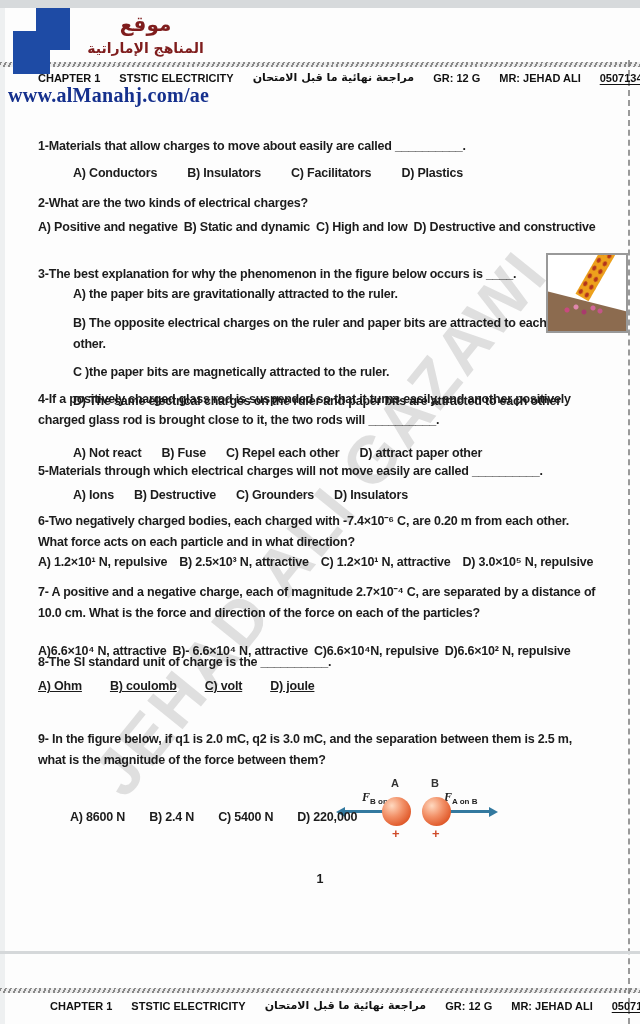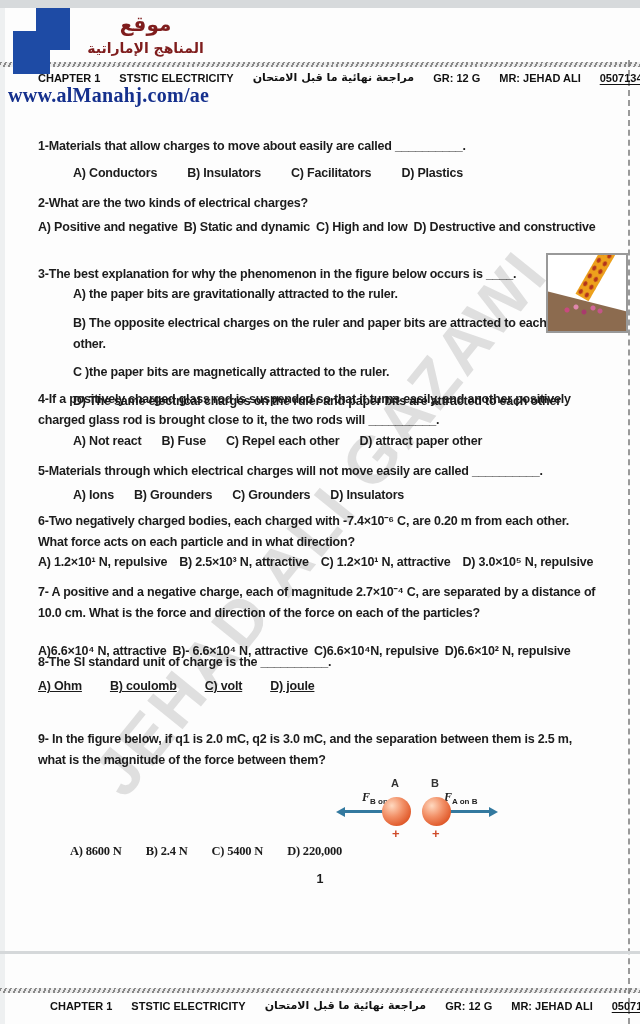--- a/index.html
+++ b/index.html
@@ -38,26 +38,26 @@
   .q.narrow{width:495px;}
   .opts{position:absolute;left:38px;display:flex;font-size:12.5px;font-weight:600;
         letter-spacing:-.2px;white-space:nowrap;z-index:2;}
   .opts.ind{left:73px;} .opts.ind2{left:70px;}
   .g10{gap:6px;} .g12{gap:12px;} .g20{gap:20px;} .g24{gap:24px;} .g28{gap:28px;text-decoration:underline;} .g30{gap:30px;}
   .opts-v{position:absolute;left:73px;width:500px;display:flex;flex-direction:column;gap:7.5px;
           font-size:12.5px;font-weight:600;line-height:21px;letter-spacing:-.2px;z-index:2;}
   .pos-q1{top:136px;} .pos-o1{top:166px;}
   .pos-q2{top:193px;} .pos-o2{top:220px;}
   .pos-q3{top:256px;margin-top:8px;} .pos-o3{top:284px;}
-  .pos-q4{top:389px;} .pos-o4{top:434px;justify-content:center;}
+  .pos-q4{top:389px;} .pos-o4{top:446px;justify-content:center;}
   .pos-q5{top:461px;} .pos-o5{top:488px;}
   .pos-q6{top:511px;} .pos-o6{top:555px;}
   .pos-q7{top:582px;} .pos-o7{top:644px;}
   .pos-q8{top:652px;} .pos-o8{top:679px;}
-  .pos-q9{top:729px;} .pos-o9{top:844px;font-family:Liberation Serif, serif;}
+  .pos-q9{top:729px;} .pos-o9{top:810px;}
   .pageno{position:absolute;top:872px;left:0;width:640px;text-align:center;font-size:12.5px;
           font-weight:600;z-index:2;}
   
   .photo{position:absolute;left:546px;top:253px;width:82px;height:80px;background:#fff;
          border:2px solid #999;box-sizing:border-box;overflow:hidden;z-index:2;}
   .photo .table{position:absolute;left:0;top:0;width:100%;height:100%;background:#8c6b4f;
                 clip-path:polygon(0 48%,100% 74%,100% 100%,0 100%);}
   .photo .ruler{position:absolute;left:40px;top:-8px;width:15px;height:54px;transform:rotate(30deg);
                 background-color:#eda11c;
                 background-image:radial-gradient(#b3341c 1.5px, transparent 2.5px);
@@ -152,21 +152,21 @@
   <div class="opts ind g20 pos-o4">
     <span>A) Not react</span>
     <span>B) Fuse</span>
     <span>C) Repel each other</span>
     <span>D) attract paper other</span>
   </div>
 
   <div class="q pos-q5">5-Materials through which electrical charges will not move easily are called __________.</div>
   <div class="opts ind g20 pos-o5">
     <span>A) Ions</span>
-    <span>B) Grounders</span>
+    <span>B) Destructive</span>
     <span>C) Grounders</span>
     <span>D) Insulators</span>
   </div>
 
   <div class="q pos-q6">6-Two negatively charged bodies, each charged with -7.4×10⁻⁶ C, are 0.20 m from each other. What force acts on each particle and in what direction?</div>
   <div class="opts g12 pos-o6">
     <span>A) 1.2×10¹ N, repulsive</span>
     <span>B) 2.5×10³ N, attractive</span>
     <span>C) 1.2×10¹ N, attractive</span>
     <span>D) 3.0×10⁵ N, repulsive</span>

